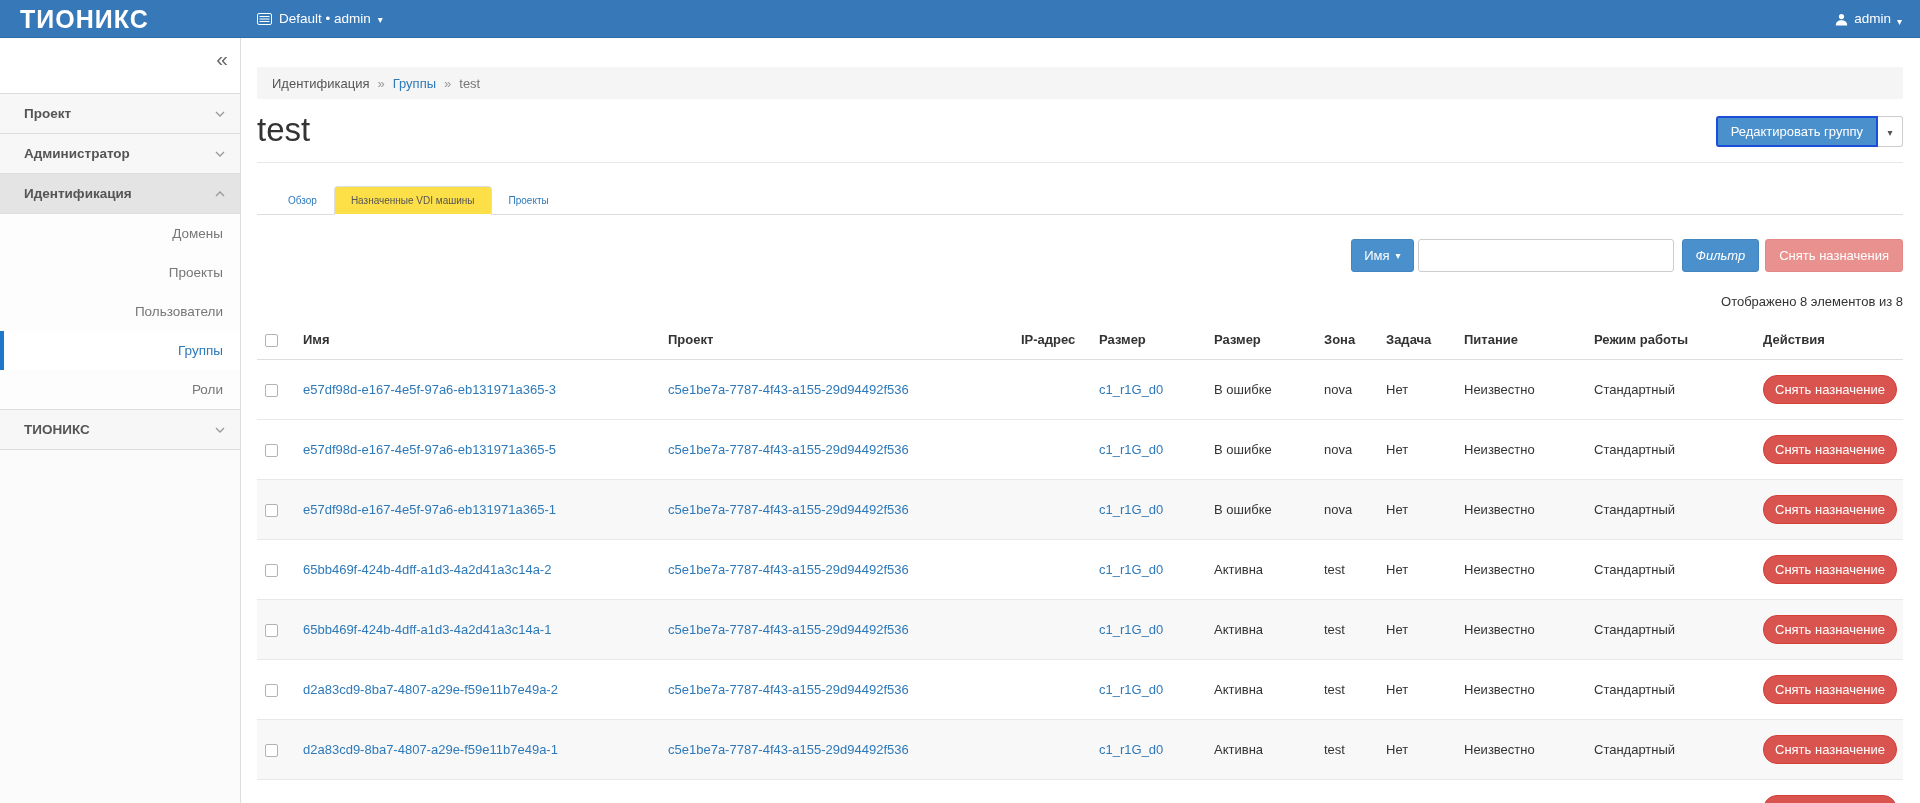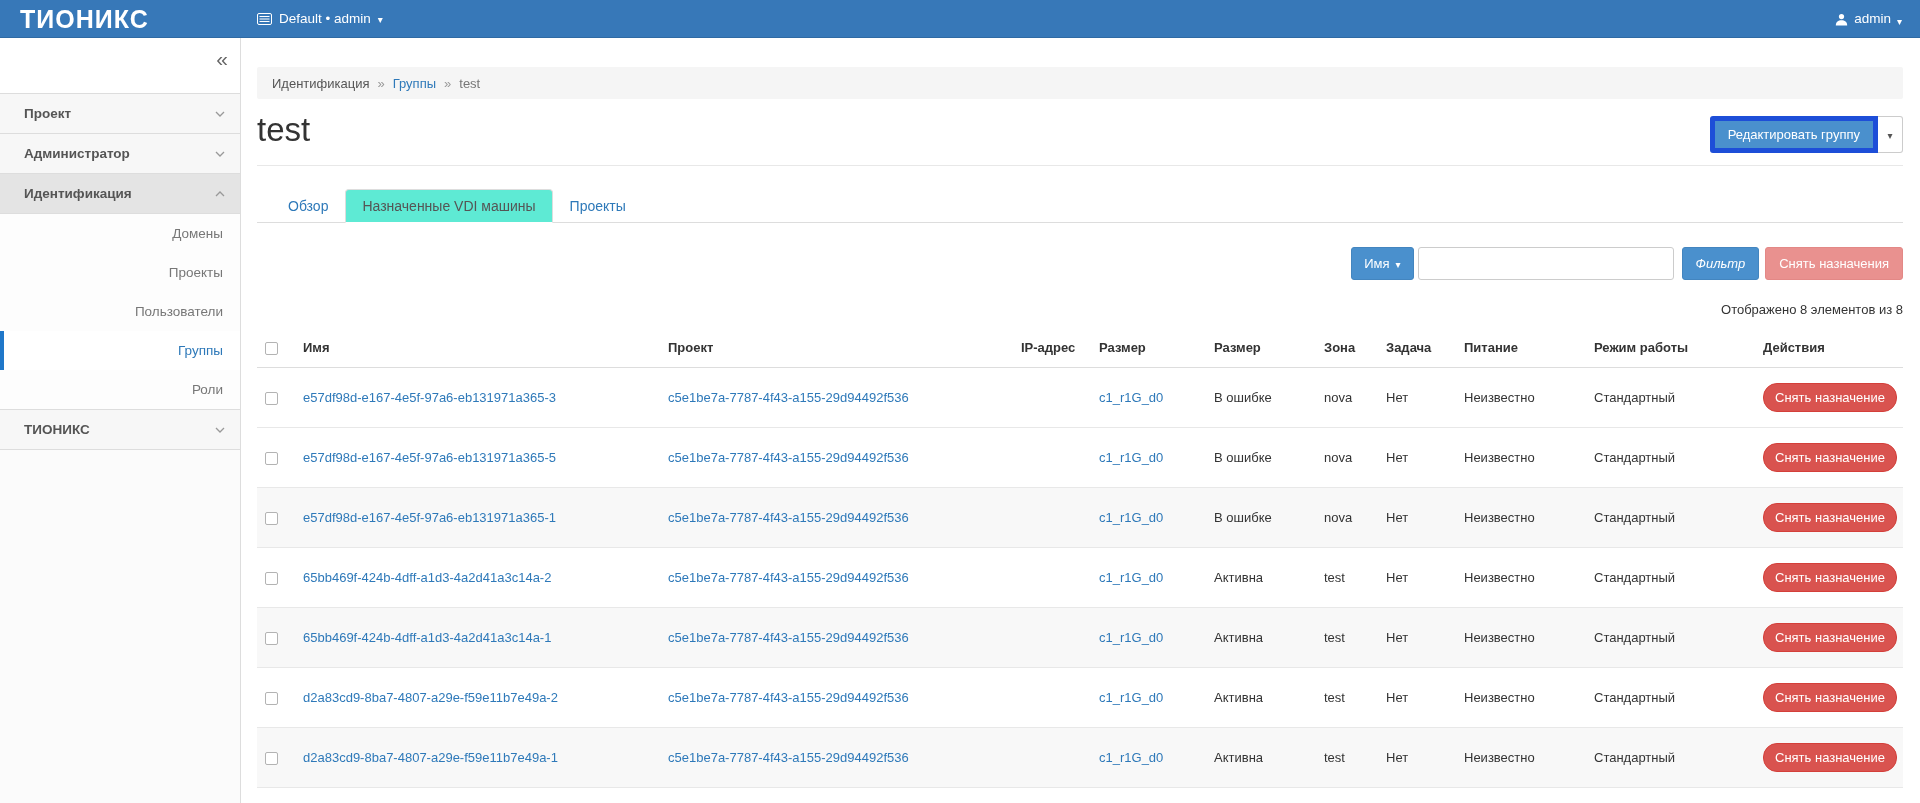--- a/index.html
+++ b/index.html
@@ -63,35 +63,35 @@
 
   .title-row {
     display:flex; justify-content:space-between; align-items:flex-start;
     margin-top:11px; padding-bottom:12px; border-bottom:1px solid #e8e8e8; min-height:52px;
   }
   h1.page-title { margin:0; font-size:33px; font-weight:400; color:#333; line-height:1.2; }
 
   .btn { font-family:inherit; font-size:13px; cursor:pointer; }
   .btn-group { display:flex; margin-top:6px; }
   .btn-primary {
-    background:#4a90cd; color:#fff; border:5px solid #1d4ed8;
+    background:#4a90cd; color:#fff; border:2px solid #1d4ed8;
     padding:6px 13px; border-radius:3px 0 0 3px;
   }
   .btn-caret-split {
     background:#fff; border:1px solid #ccc; border-left:none; width:25px;
     border-radius:0 3px 3px 0; color:#555; display:flex; align-items:center; justify-content:center;
   }
 
   .tabs { margin-top:23px; display:flex; border-bottom:1px solid #ddd; padding-left:14px; }
   .tab {
-    padding:8px 16px; font-size:14px; color:#2e79b9; cursor:pointer;
+    padding:8px 16px; font-size:10px; color:#2e79b9; cursor:pointer;
     margin-bottom:-1px; border:1px solid transparent;
   }
   .tab.active {
-    color:#555; background:#5eead4; border-color:#ddd; border-bottom-color:#fff;
+    color:#555; background:#fde047; border-color:#ddd; border-bottom-color:#fff;
     border-radius:4px 4px 0 0;
   }
 
   .filter-row { display:flex; justify-content:flex-end; align-items:center; margin-top:24px; }
   .btn-field {
     background:#4a90cd; color:#fff; border:1px solid #4385bf; border-radius:3px;
     padding:7px 12px; display:flex; align-items:center; gap:6px; height:33px;
   }
   .filter-input {
     width:256px; height:33px; margin-left:4px; border:1px solid #ccc; border-radius:3px;

